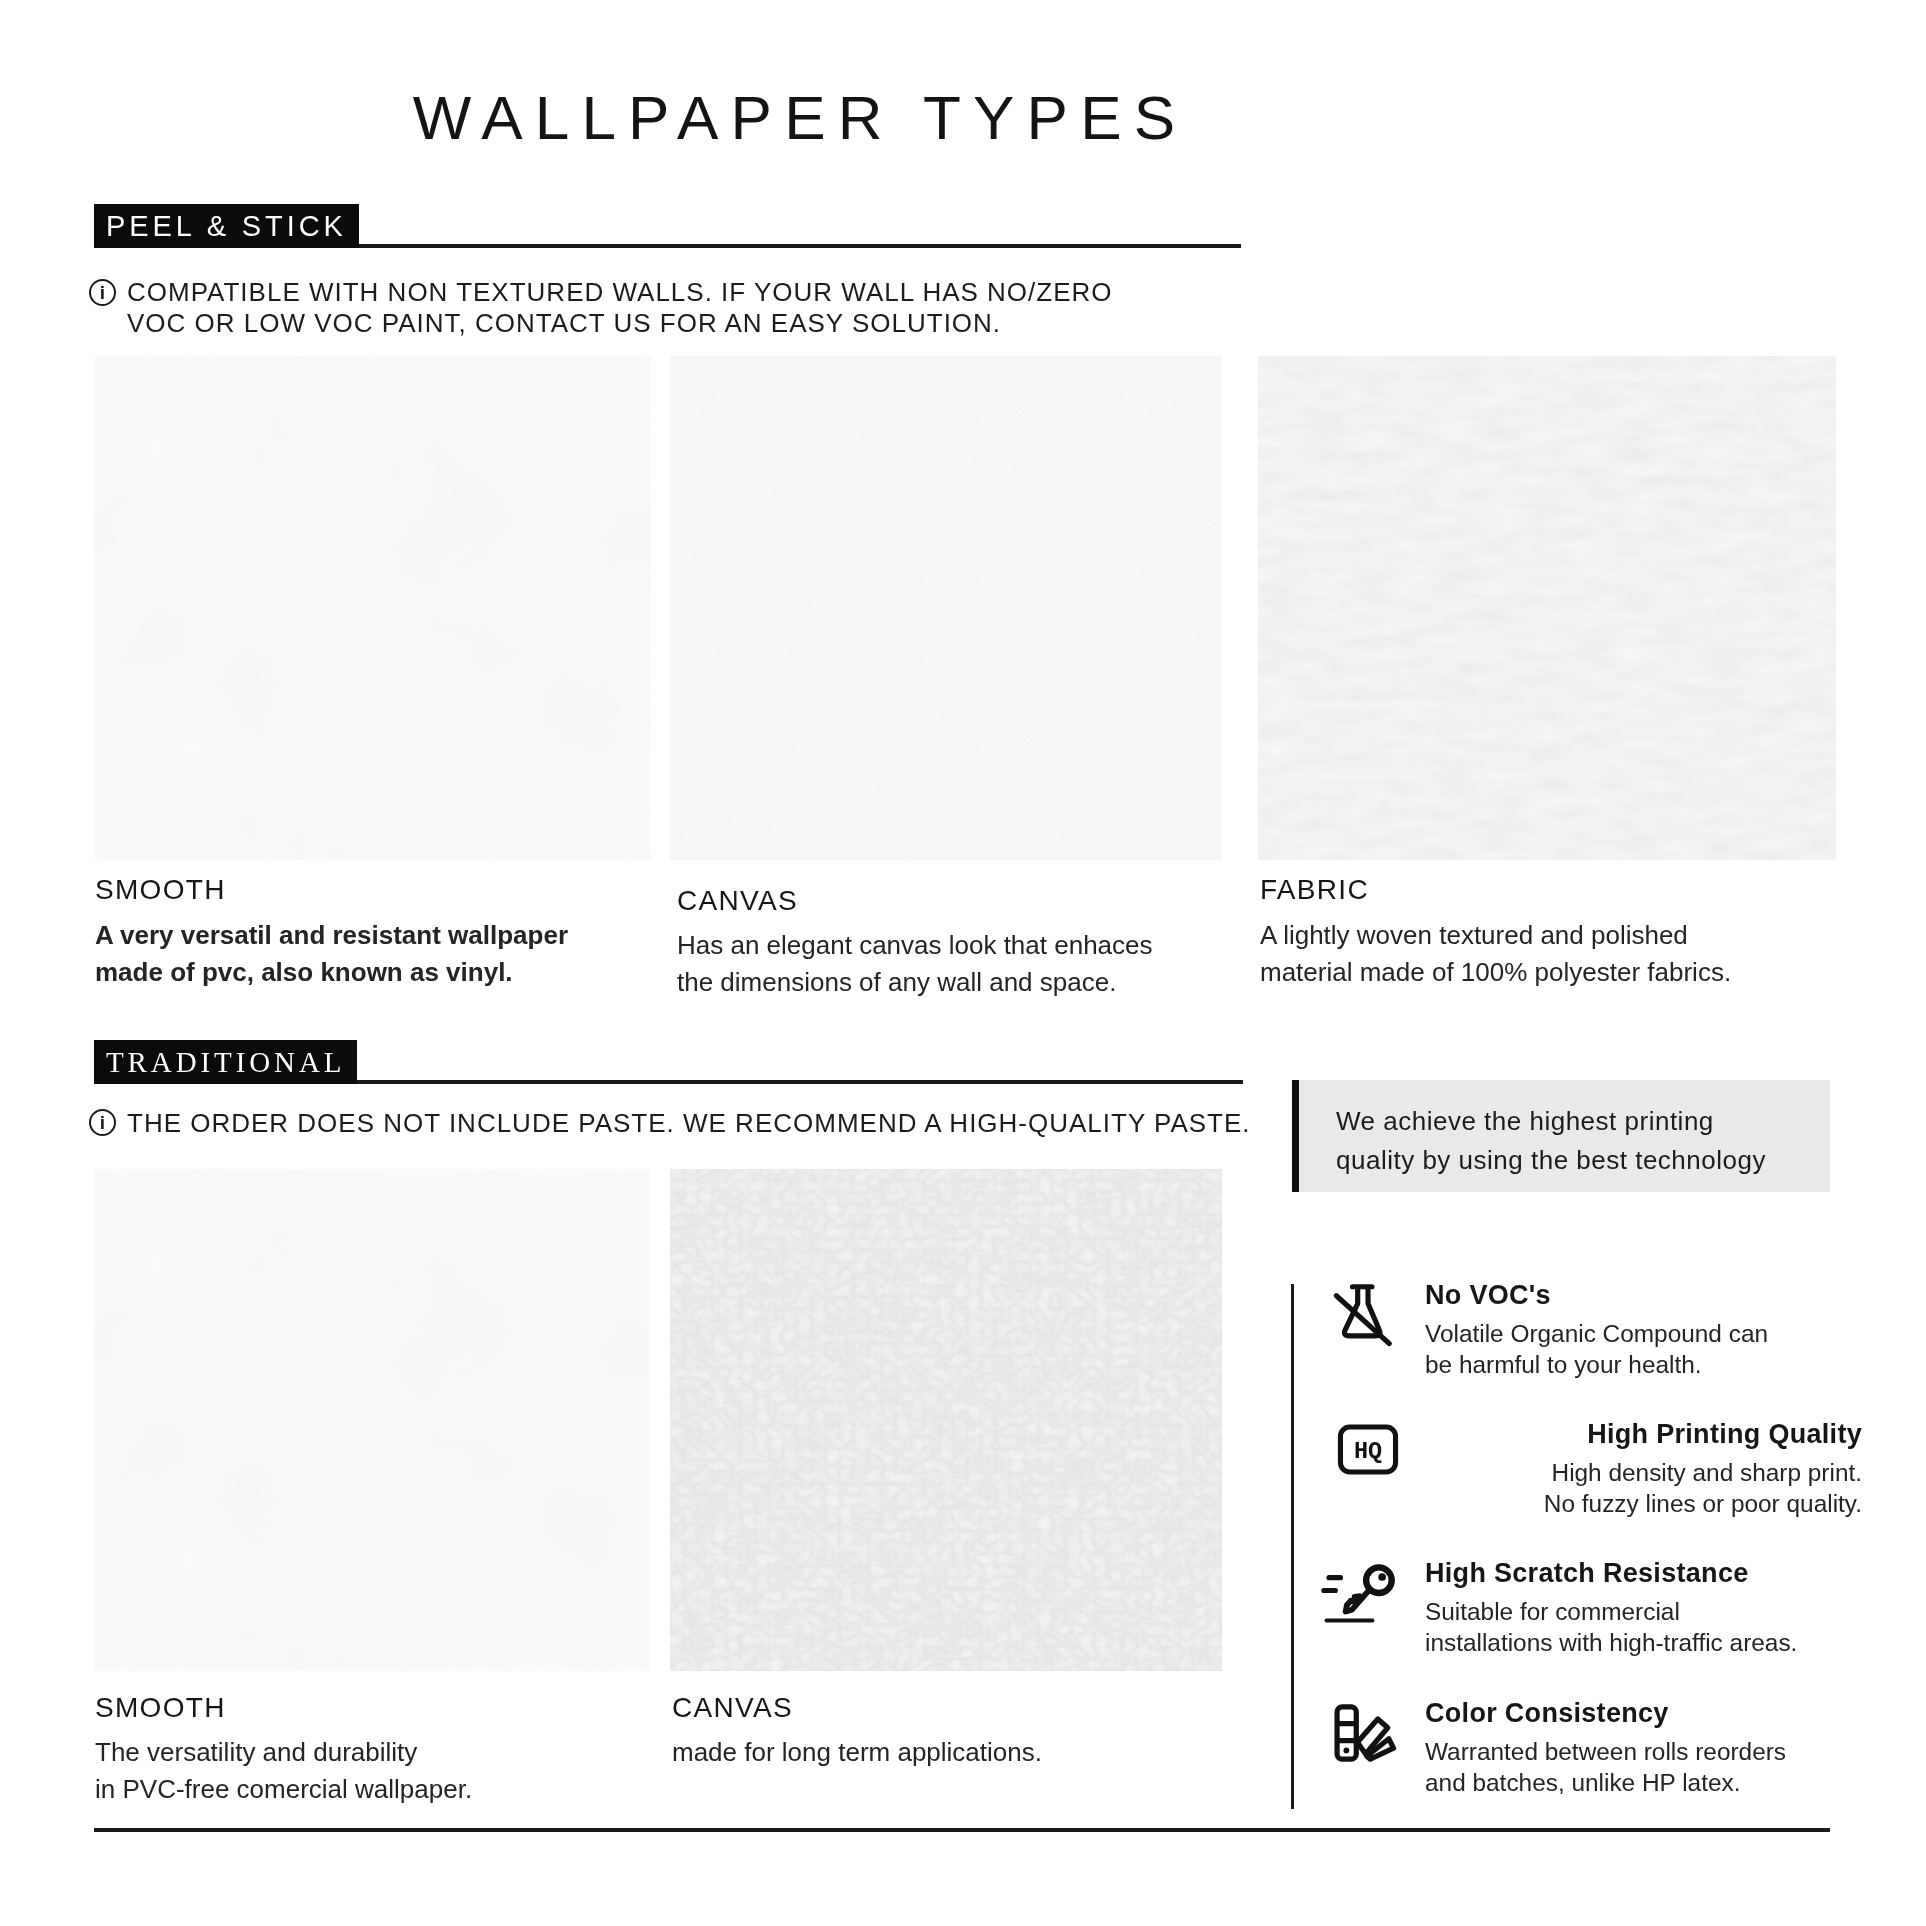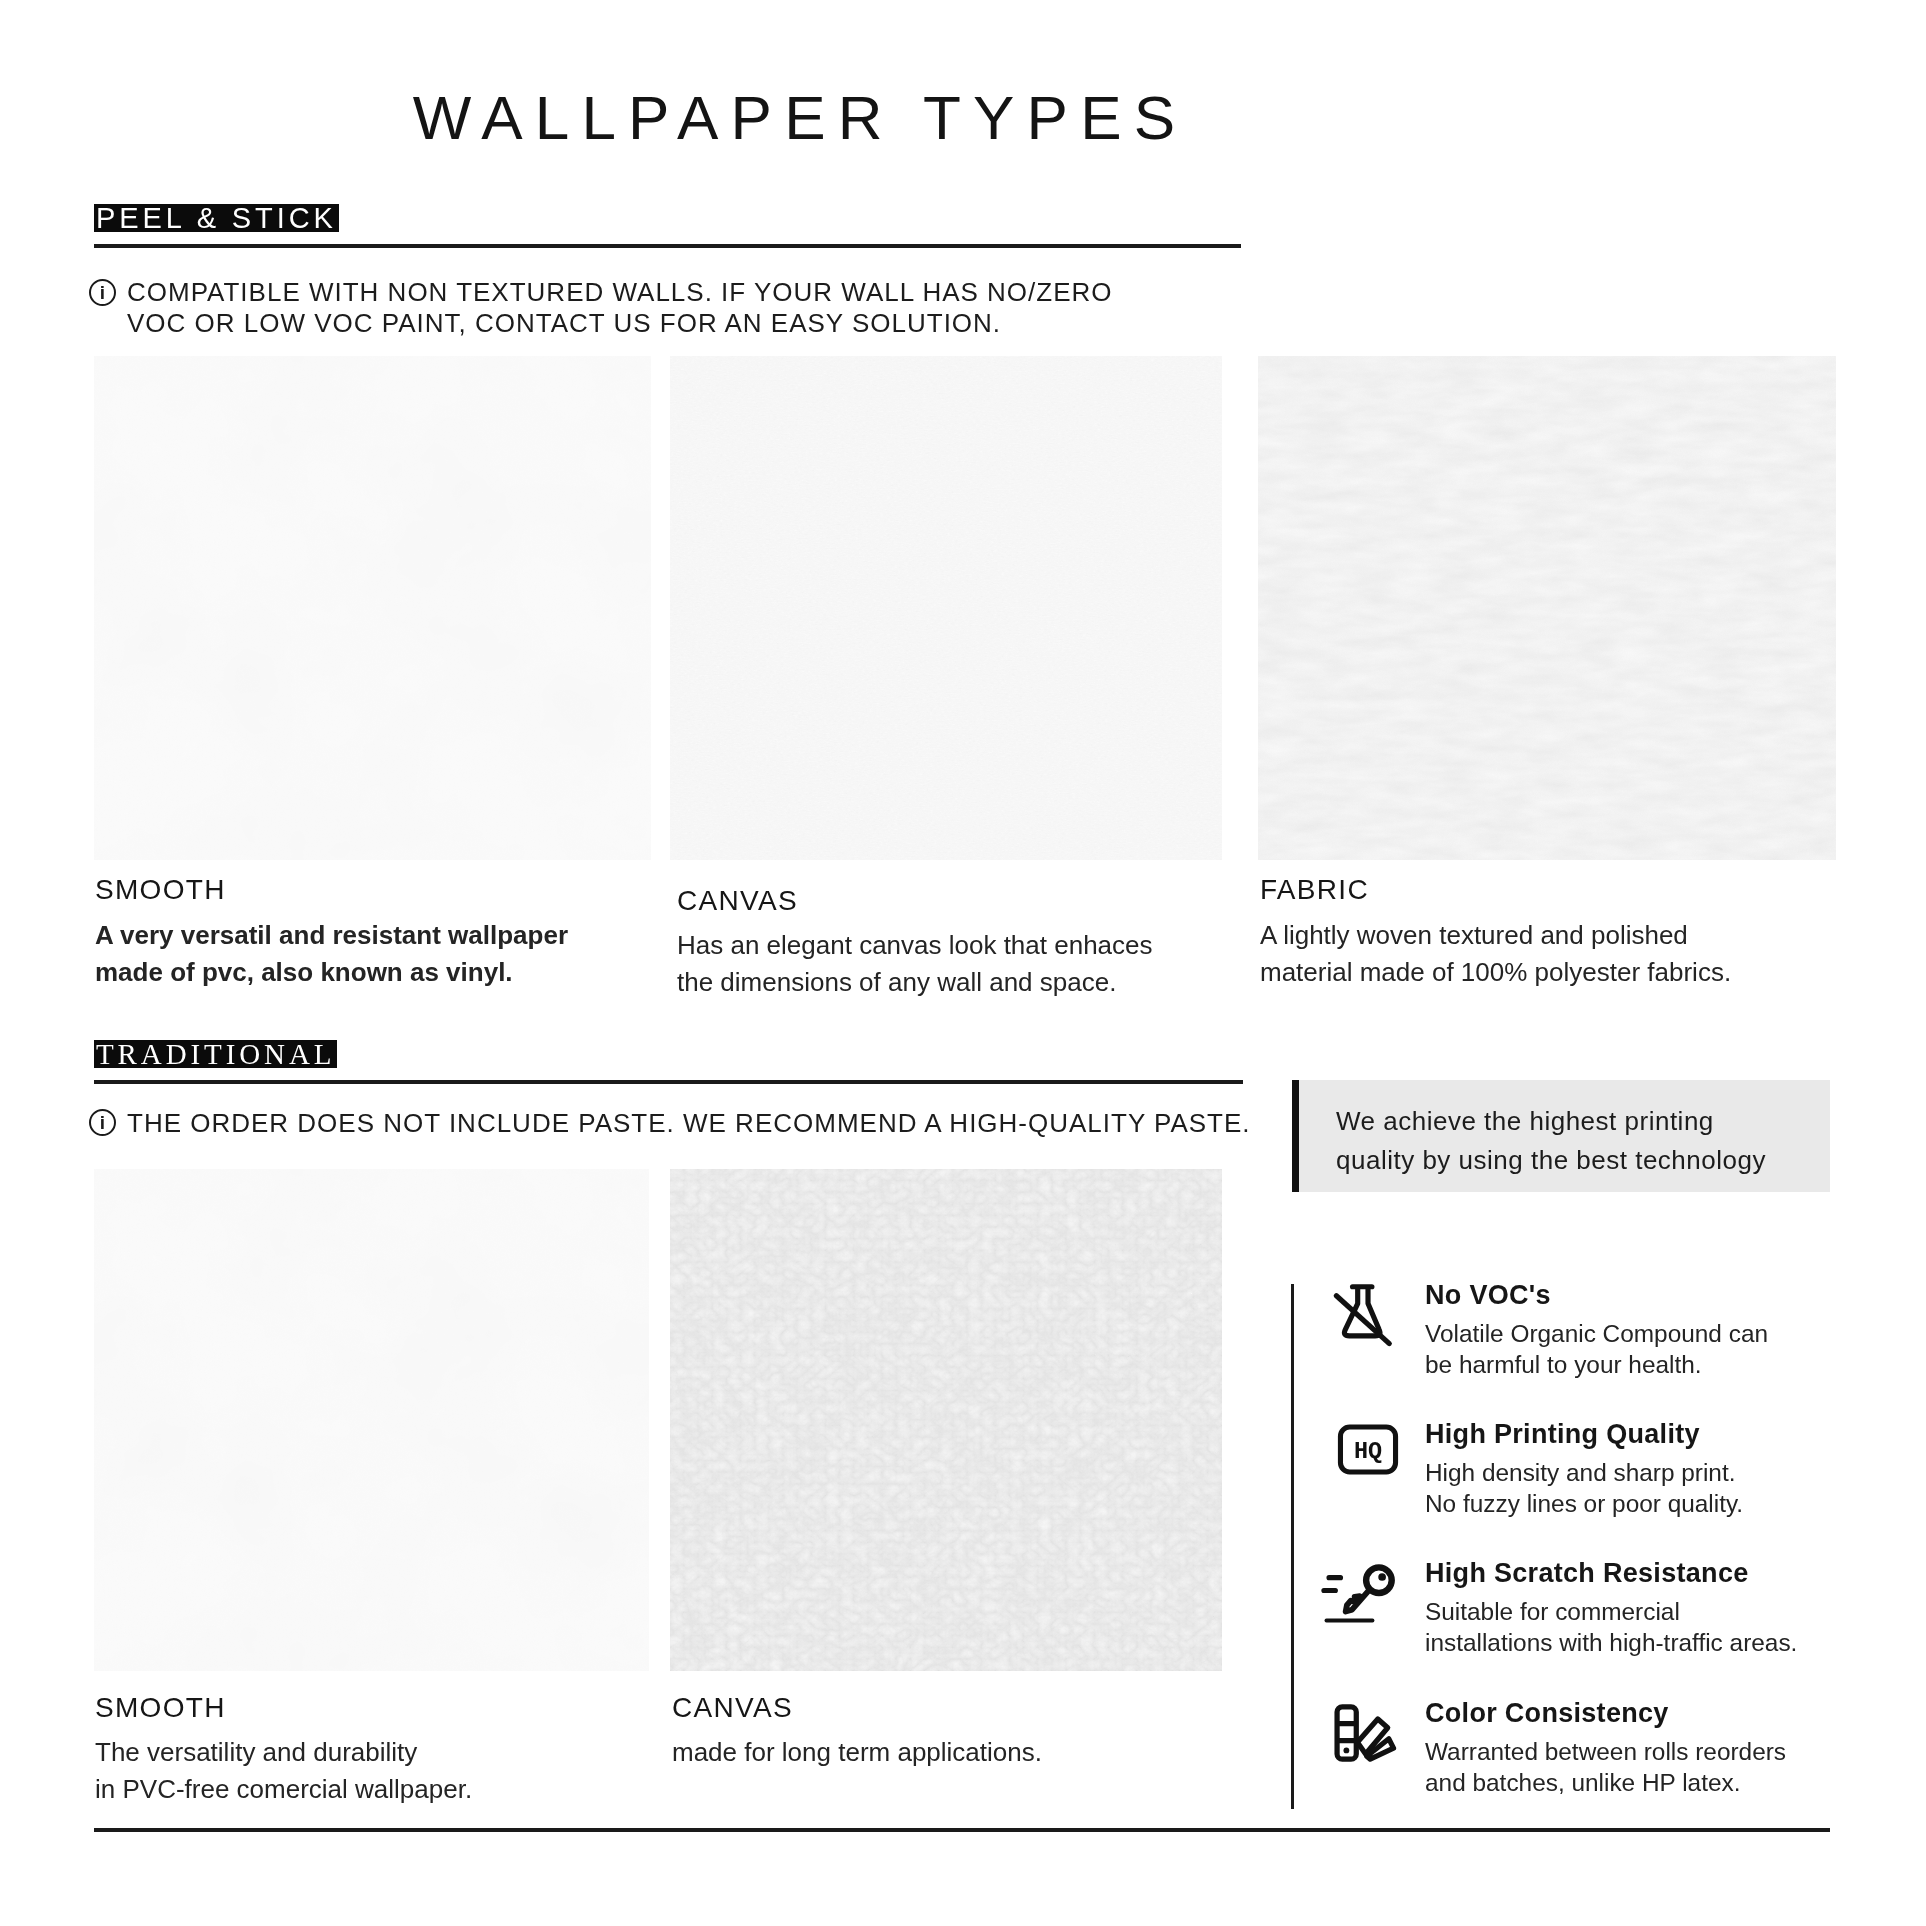--- a/index.html
+++ b/index.html
@@ -7,22 +7,22 @@
     width:1926px;height:1926px;position:relative;background:#ffffff;
     font-family:"Liberation Sans",sans-serif;color:#1a1a1a;overflow:hidden;
   }
   
   .title{
     position:absolute;top:82px;left:0;width:1600px;text-align:center;
     font-size:62px;font-weight:400;letter-spacing:12.2px;color:#141414;white-space:nowrap;
   }
   
   .section-label{
-    position:absolute;background:#0b0b0b;color:#ffffff;height:28px;
-    display:inline-flex;align-items:center;padding:0 2px;
+    position:absolute;background:#0b0b0b;color:#ffffff;height:44px;
+    display:inline-flex;align-items:center;padding:0 12px;
     font-size:29px;letter-spacing:3.9px;font-weight:400;z-index:2;white-space:nowrap;
   }
   .rule-h{position:absolute;background:#1a1a1a;height:3.9px;z-index:1;}
   #rule-bottom{height:3.9px;}
   
   .note-line{position:absolute;font-size:26px;letter-spacing:1px;white-space:nowrap;color:#1c1c1c;}
   .info-icon{
     position:absolute;width:27px;height:27px;border:2.6px solid #1a1a1a;border-radius:50%;
     display:flex;align-items:center;justify-content:center;
     font-size:19px;font-weight:700;box-sizing:border-box;
@@ -213,21 +213,21 @@
     <div>be harmful to your health.</div>
   </div>
 </div>
 
 <div class="feature-icon" style="left:1337px;top:1424px;width:62px;height:51px;">
   <svg viewBox="0 0 120 100" width="62" height="51">
     <rect x="6" y="6" width="108" height="88" rx="18" fill="none" stroke="#111" stroke-width="10"></rect>
     <text x="60" y="66" text-anchor="middle" font-size="46" class="hq-letters" fill="#111">HQ</text>
   </svg>
 </div>
-<div class="feature-text" style="top:1419px;">
+<div class="feature-text" style="top:1419px;text-align:right;">
   <div class="feature-title">High Printing Quality</div>
   <div class="feature-desc">
     <div>High density and sharp print.</div>
     <div>No fuzzy lines or poor quality.</div>
   </div>
 </div>
 
 <div class="feature-icon" style="left:1321px;top:1561px;width:80px;height:64px;">
   <svg viewBox="0 0 124 100" width="80" height="64">
     <circle cx="90" cy="30" r="20" fill="none" stroke="#111" stroke-width="10"></circle>

